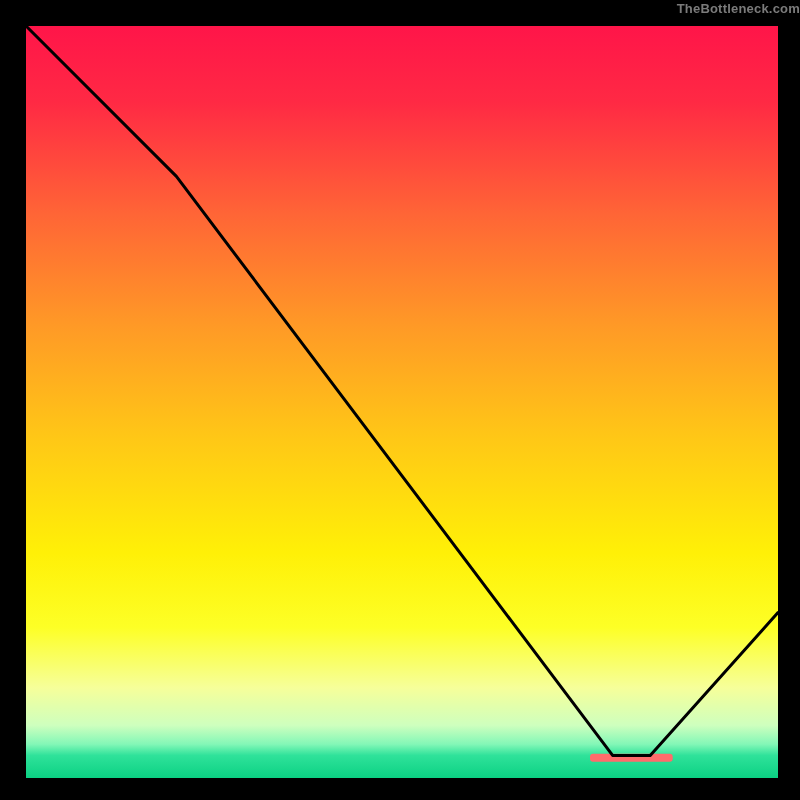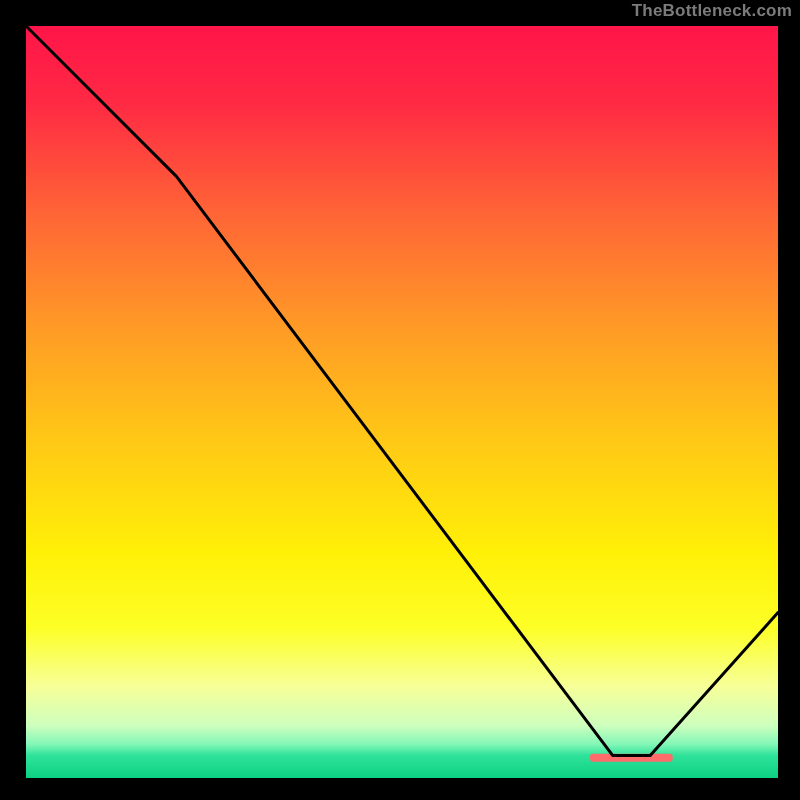--- a/index.html
+++ b/index.html
@@ -11,23 +11,23 @@
     overflow: hidden;
   }
   .wrap {
     position: relative;
     width: 800px;
     height: 800px;
   }
   .attribution {
     position: absolute;
     top: 1px;
-    right: 8px;
+    right: 0;
     font-family: Arial, Helvetica, sans-serif;
-    font-size: 17px;
+    font-size: 13px;
     font-weight: bold;
     color: #7b7b7b;
     letter-spacing: 0.2px;
     z-index: 5;
   }
   svg.chart {
     position: absolute;
     left: 26px;
     top: 26px;
     width: 752px;

